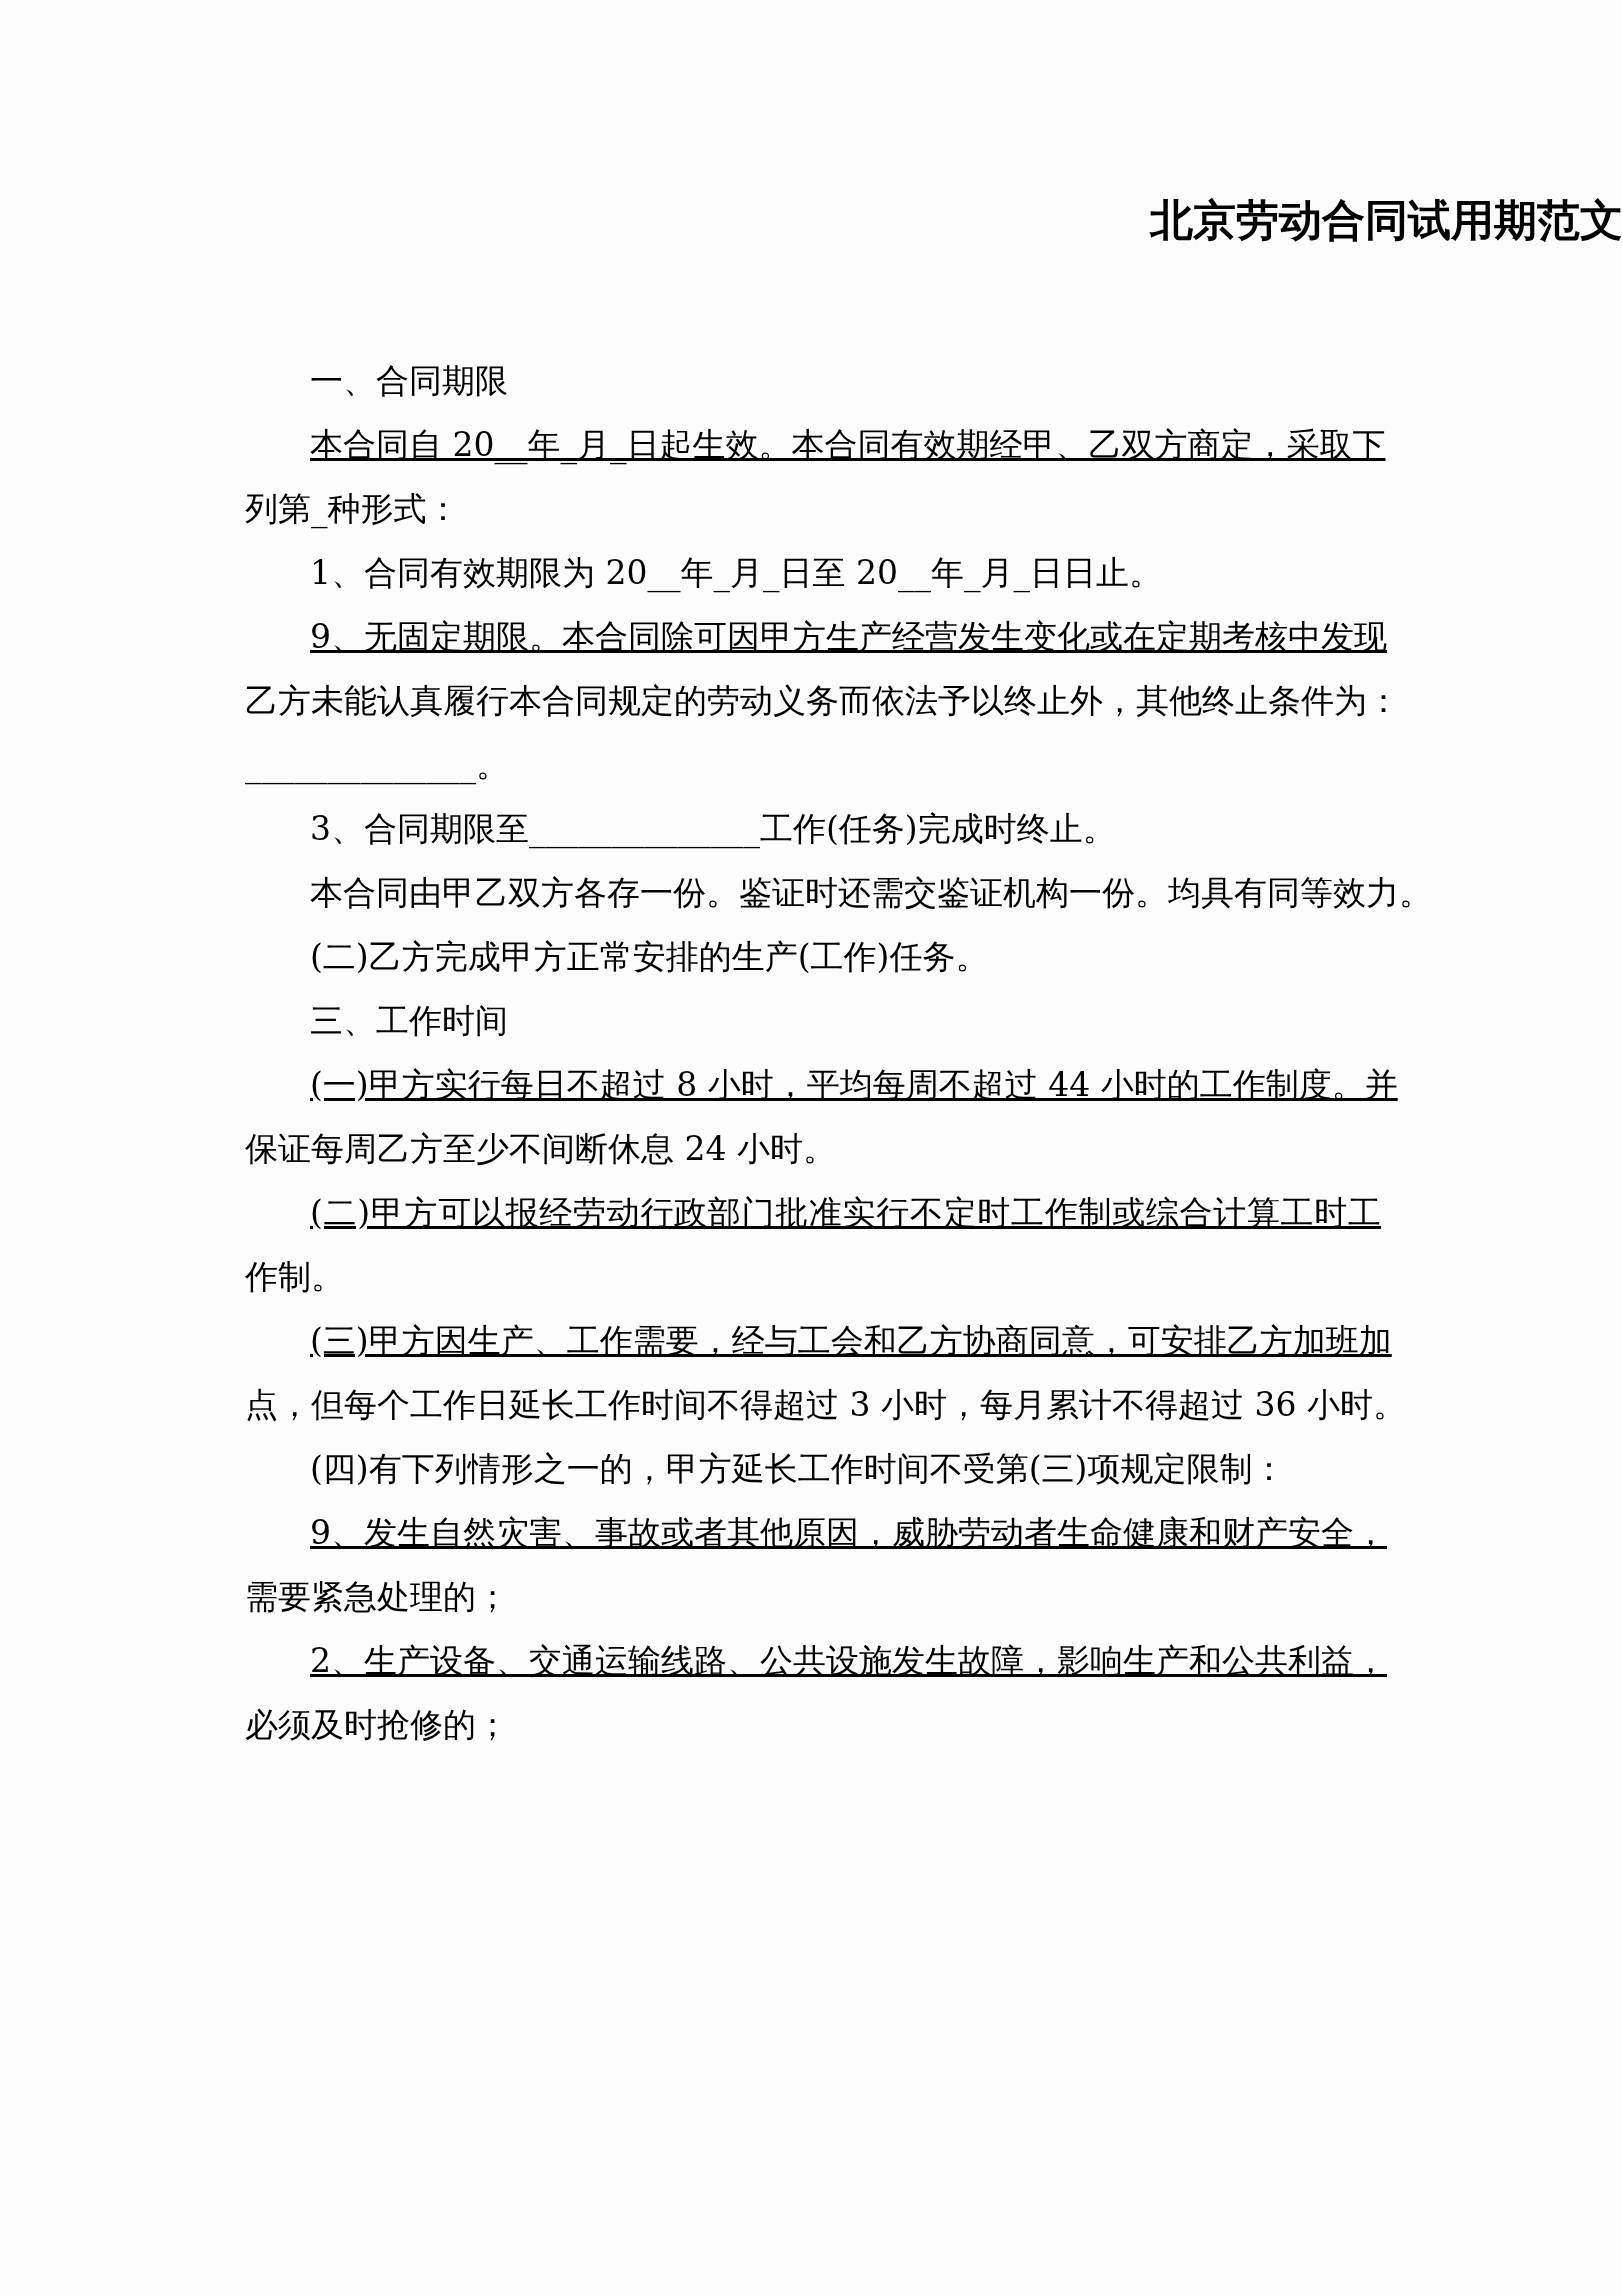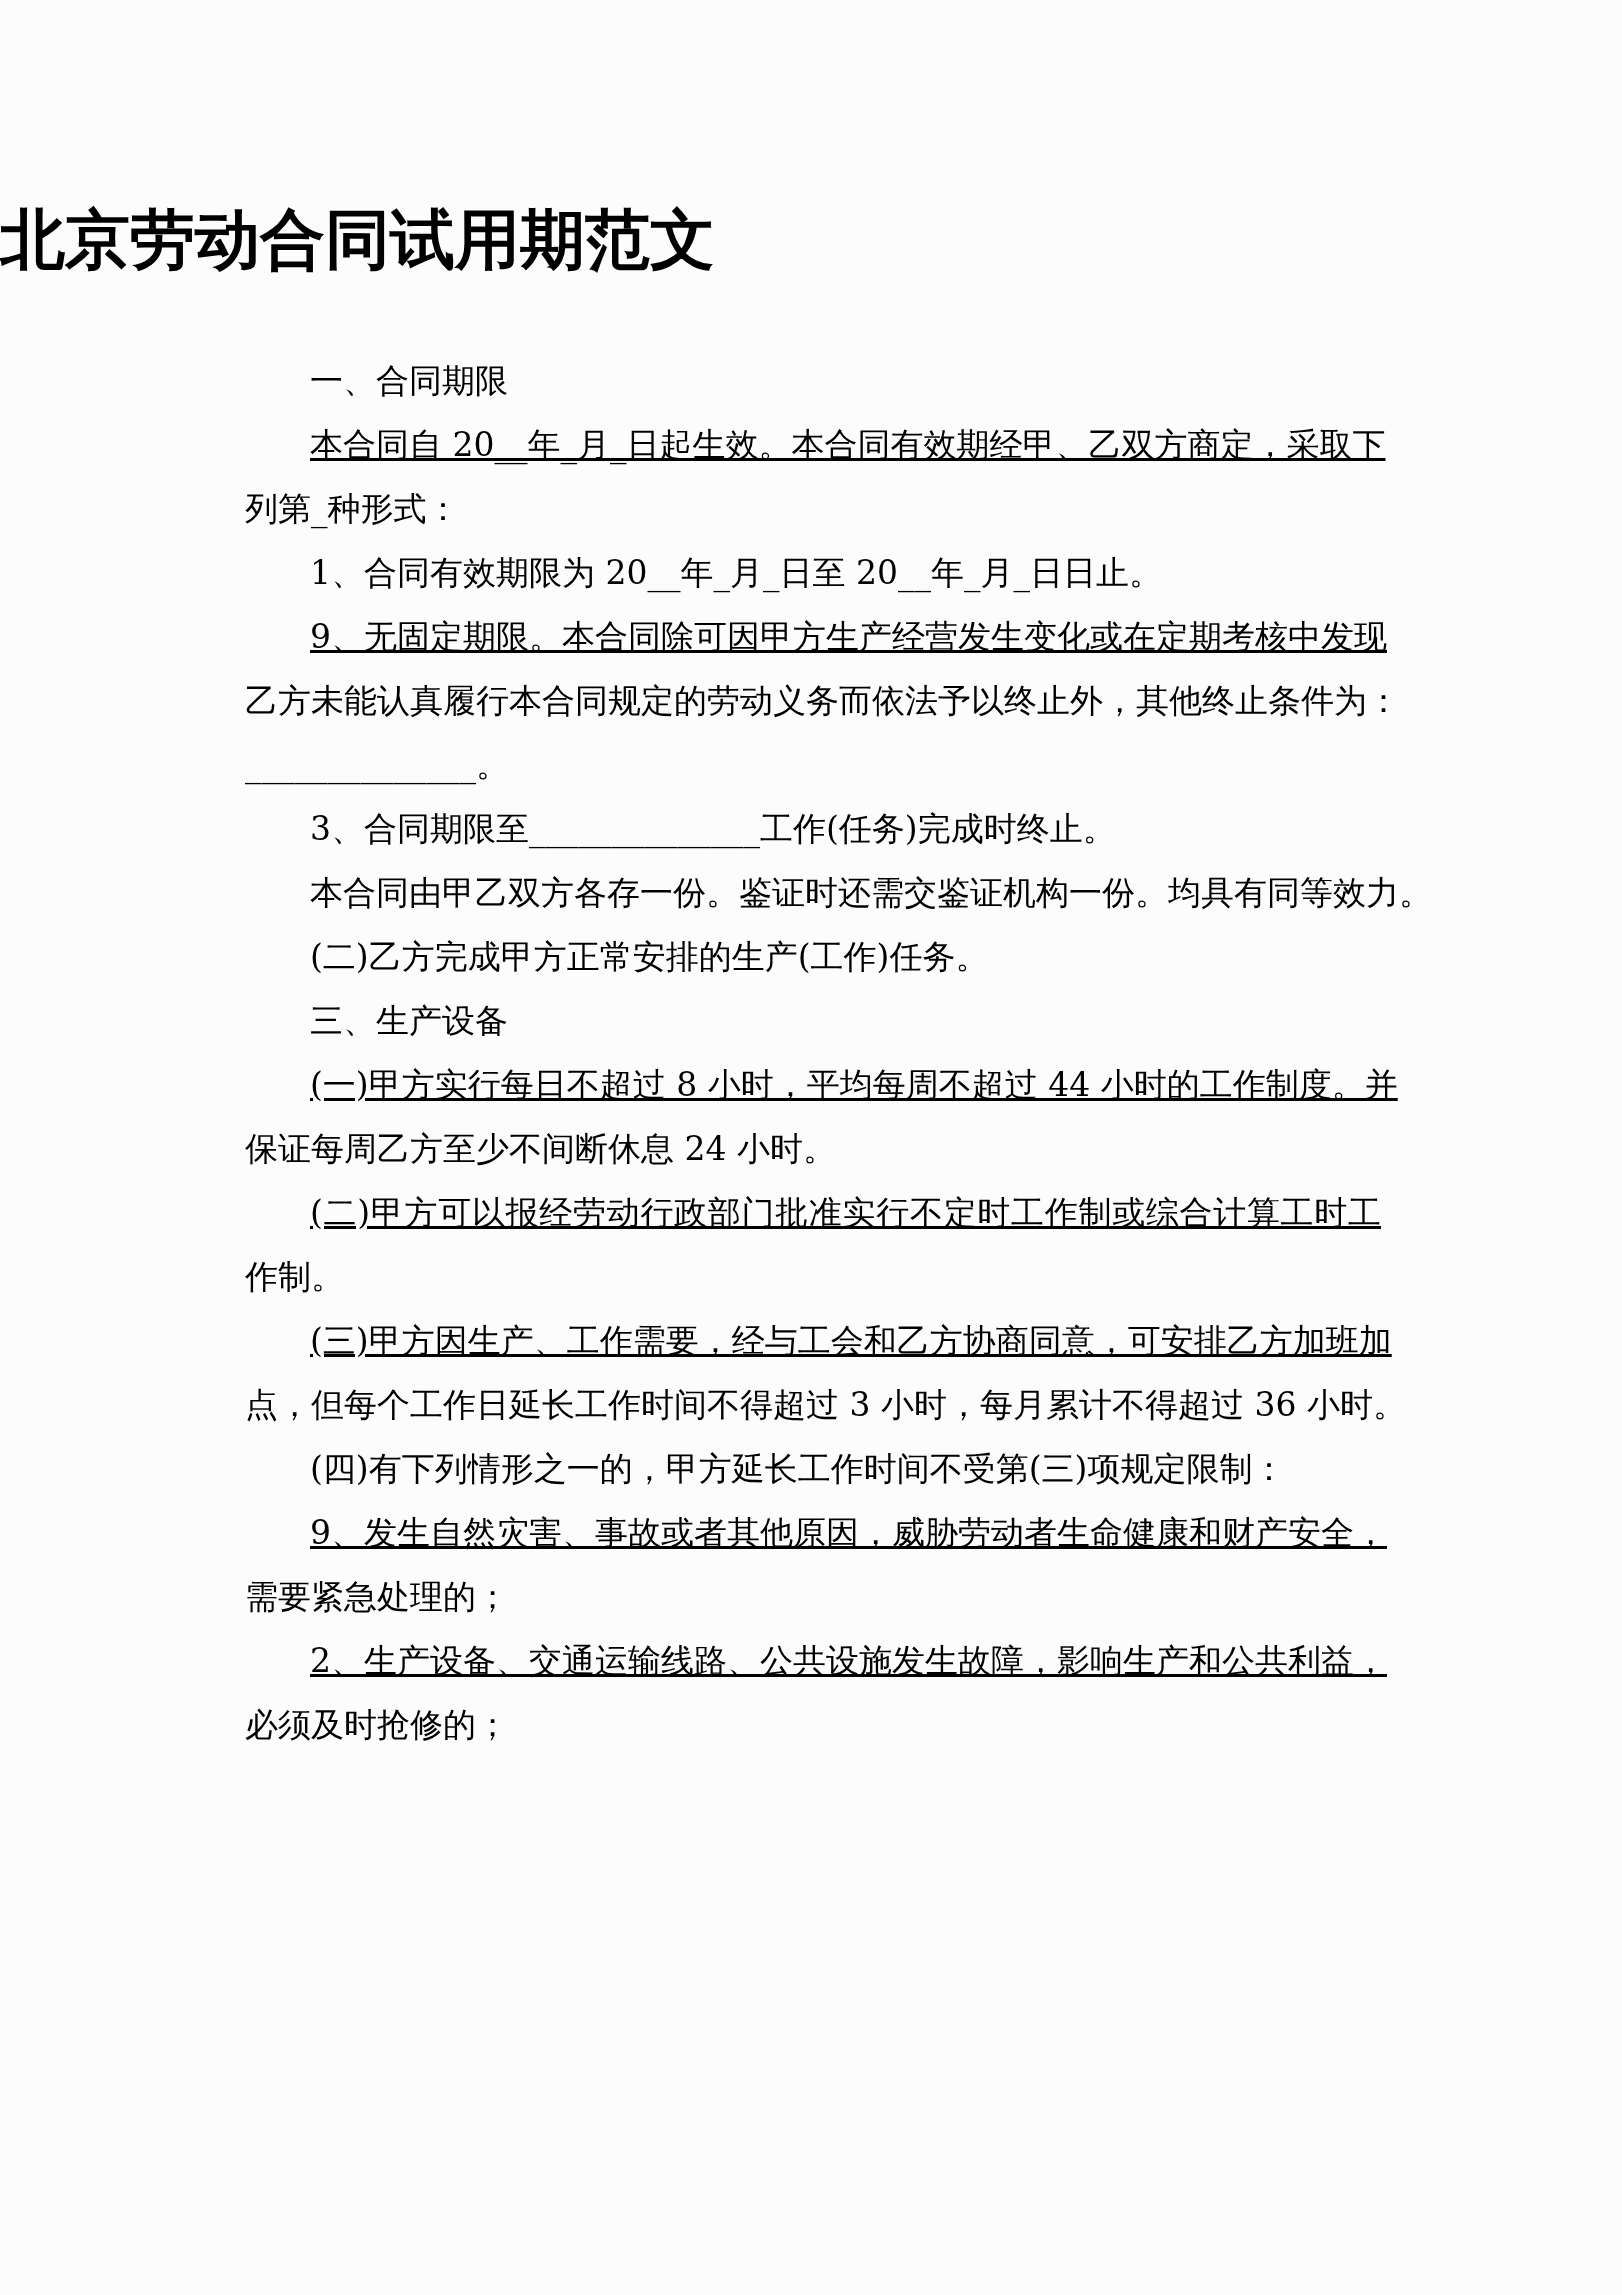--- a/index.html
+++ b/index.html
@@ -19,27 +19,27 @@
       position: absolute;
       left: 0;
       top: 0;
       width: 1623px;
       height: 2295px;
       background: #fcfcfc;
     }
     .doc-title {
       position: absolute;
       left: 0;
-      top: 207px;
+      top: 188px;
       width: 1623px;
       height: 65px;
       line-height: 65px;
-      font-size: 65px;
+      font-size: 43px;
       font-weight: bold;
-      text-align: left;
+      text-align: right;
       white-space: nowrap;
       letter-spacing: 0;
     }
     .doc-body {
       position: absolute;
       left: 245px;
       top: 349px;
       width: 1136px;
       font-size: 33px;
       line-height: 64px;
@@ -102,21 +102,21 @@
       <div class="line indent">本合同由甲乙双方各存一份。鉴证时还需交鉴证机构一份。均具有同等效力。</div>
     </div>
 
 
 
     <div class="para">
       <div class="line indent">(二)乙方完成甲方正常安排的生产(工作)任务。</div>
     </div>
 
     <div class="para">
-      <div class="line indent">三、生产设备</div>
+      <div class="line indent">三、工作时间</div>
     </div>
 
     <div class="para">
       <div class="line indent full">(一)甲方实行每日不超过 8 小时，平均每周不超过 44 小时的工作制度。并</div>
       <div class="line">保证每周乙方至少不间断休息 24 小时。</div>
     </div>
 
     <div class="para">
       <div class="line indent full">(二)甲方可以报经劳动行政部门批准实行不定时工作制或综合计算工时工</div>
       <div class="line">作制。</div>

